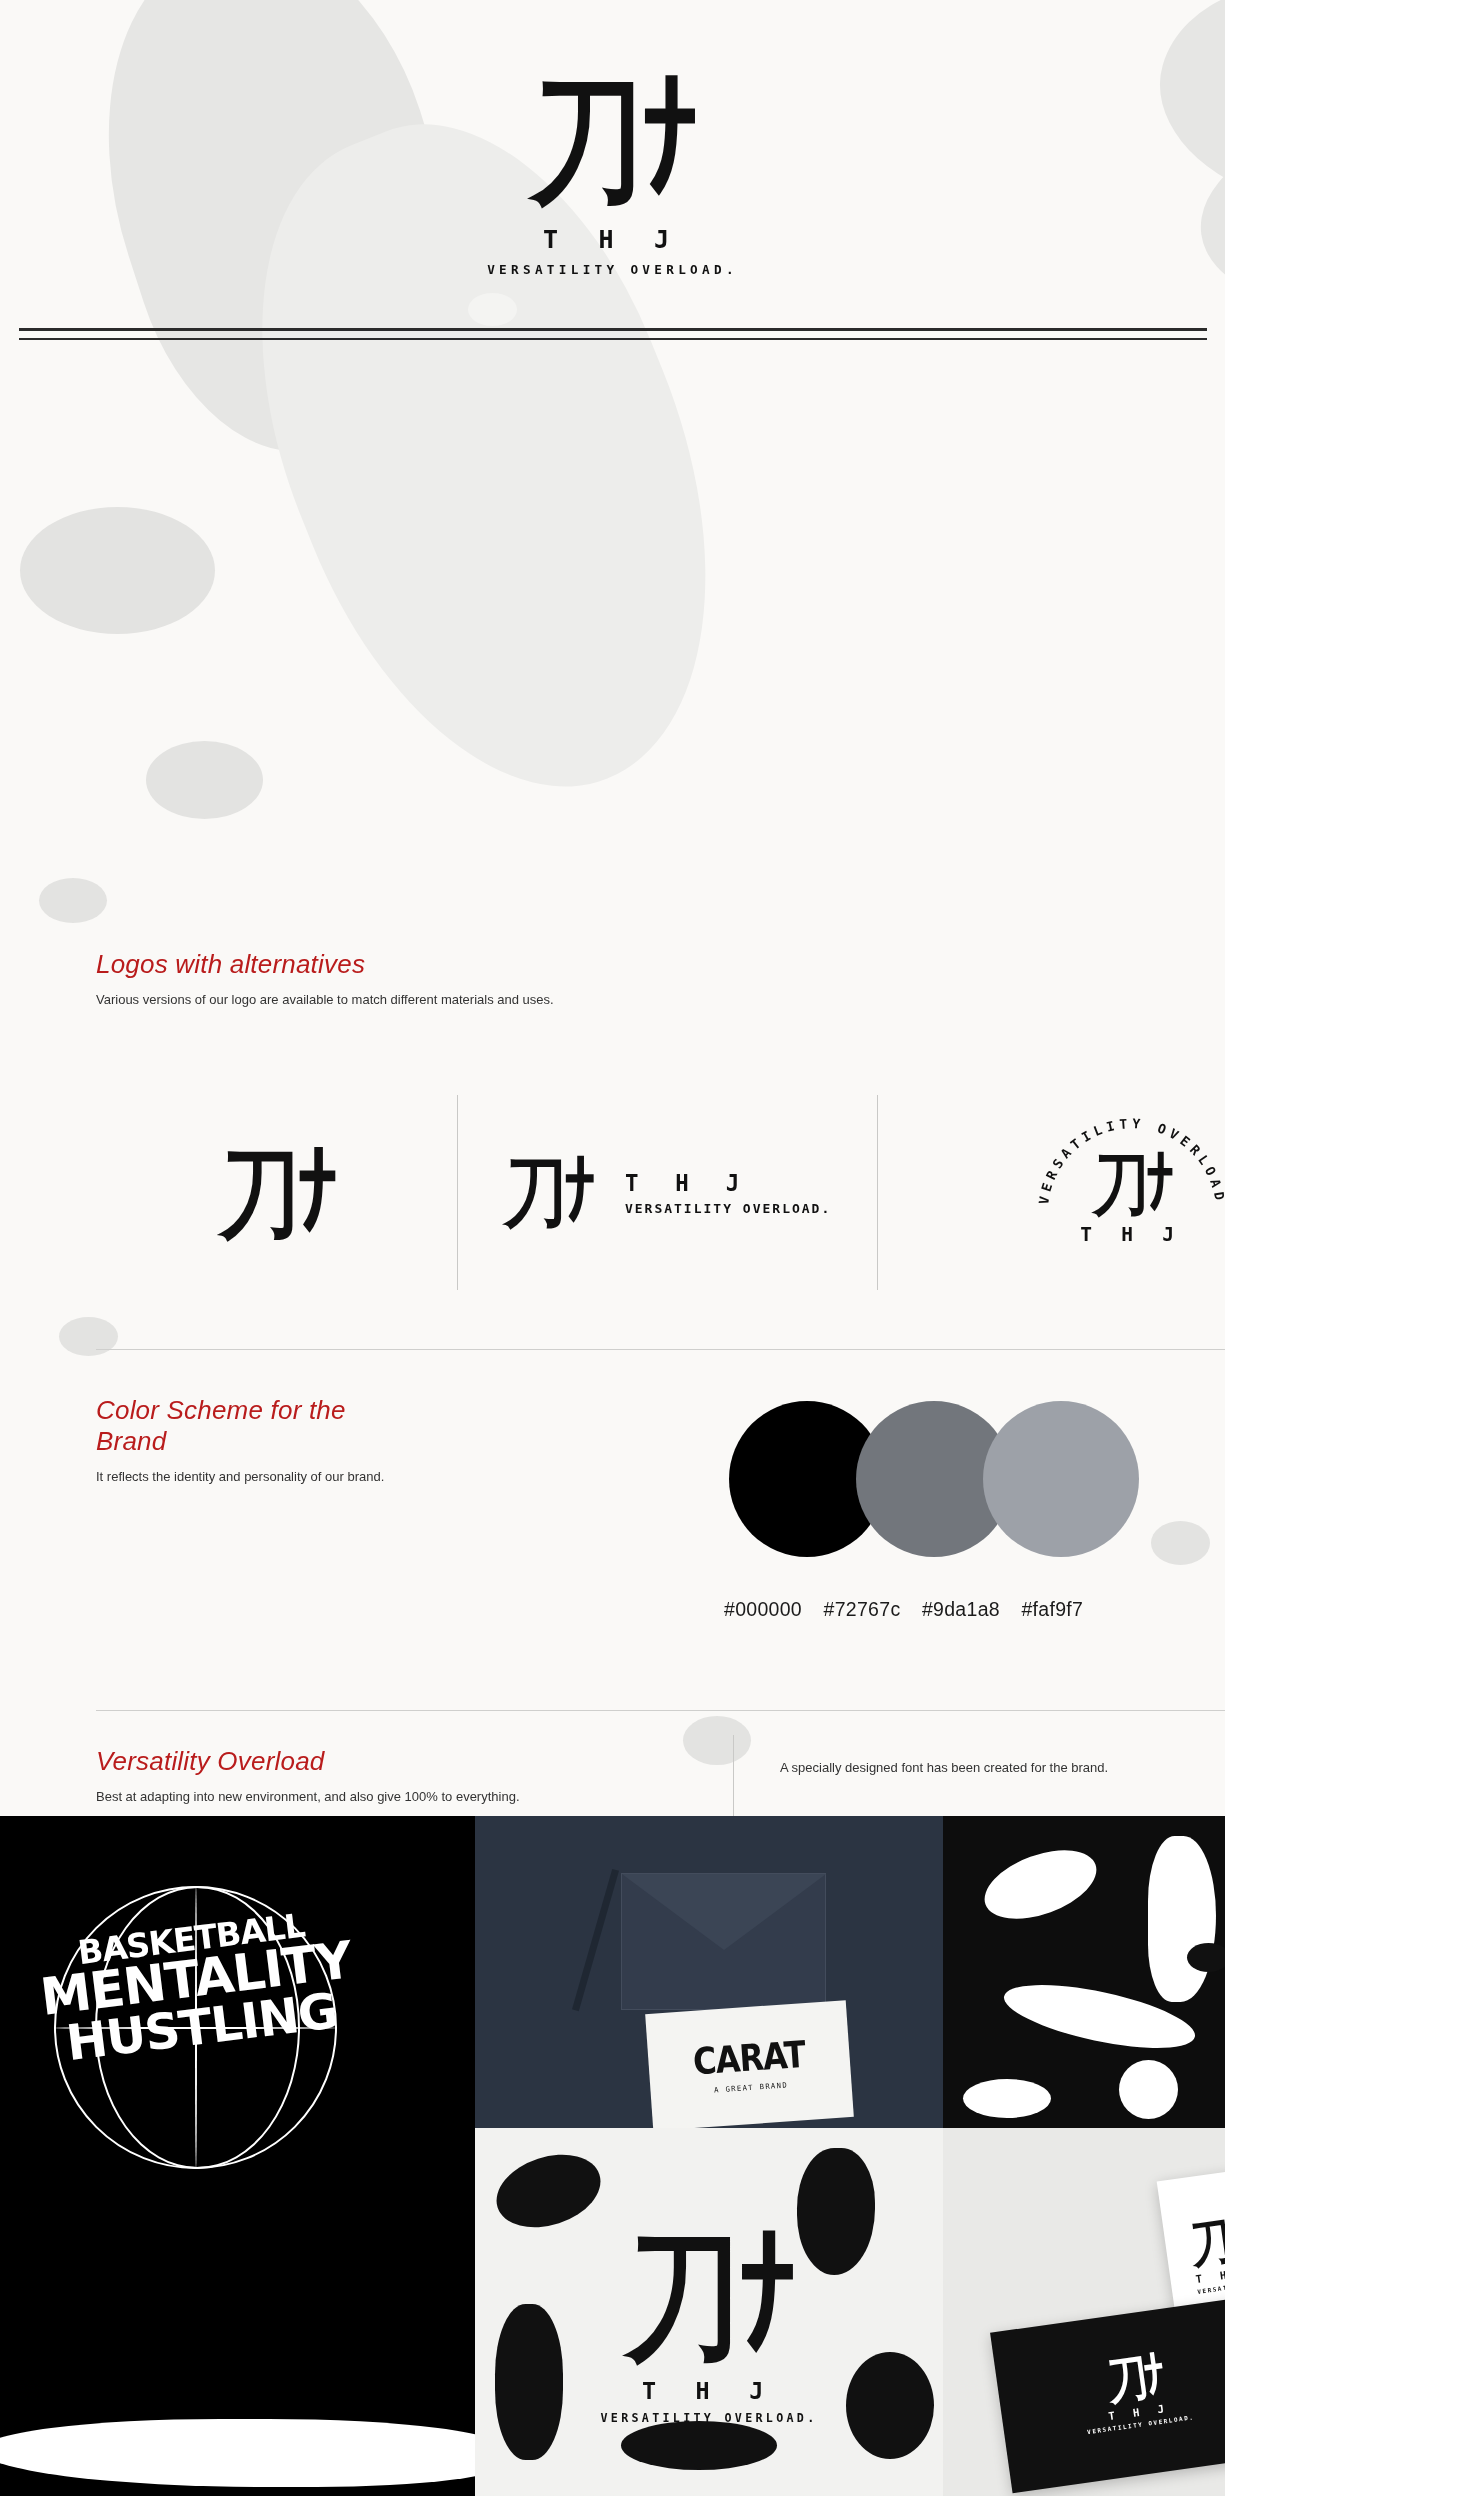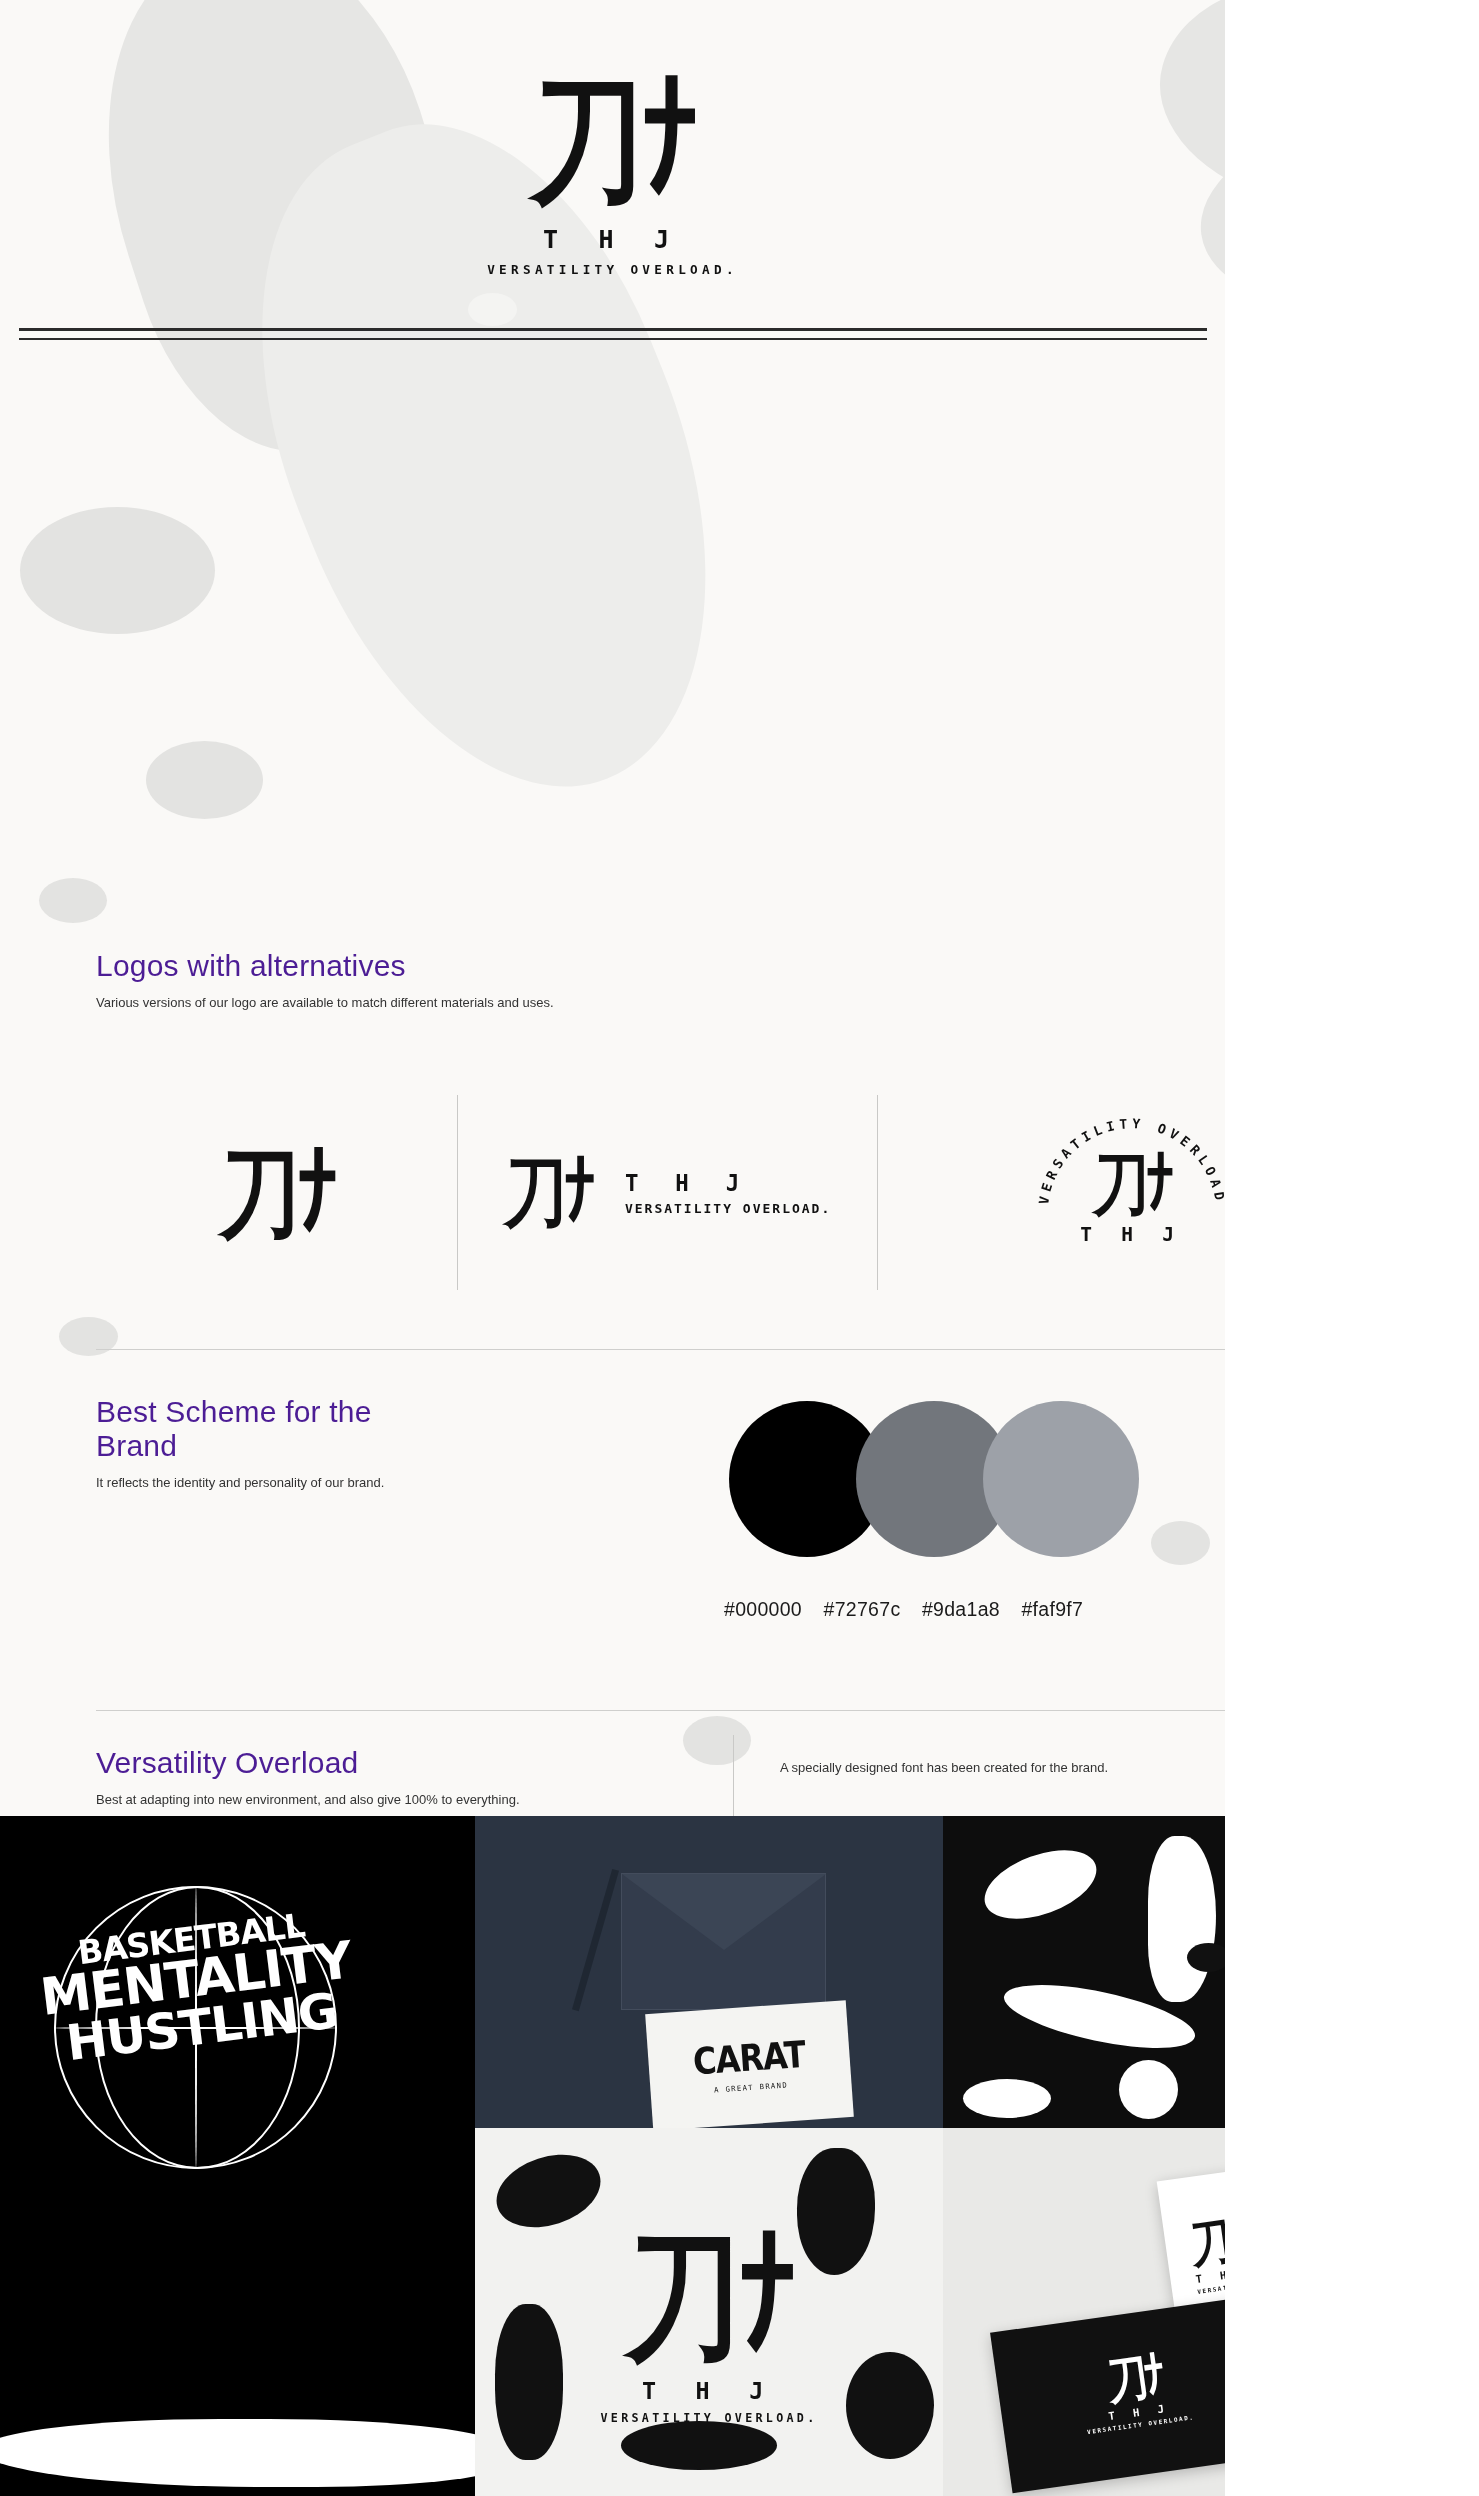--- a/index.html
+++ b/index.html
@@ -70,24 +70,25 @@
   .rules {
     margin: 51px auto 0;
     width: 1188px;
   }
   .rules .r1 { height: 2.9px; background: #2b2b2b; }
   .rules .r2 { height: 2px; background: #2b2b2b; margin-top: 6.8px; }
 
   
   .wrap { position: relative; z-index: 2; }
   h2.sec-title {
-    font-size: 30px;
+    font-size: 26px;
     font-weight: 400;
-    color: #4c1d95;
+    color: #b91c1c;
     letter-spacing: 0.2px;
+    font-style: italic;
   }
   p.sec-sub {
     margin-top: 9.8px;
     font-size: 13px;
     color: #333;
     line-height: 1.5;
   }
 
   
   .logos-head { position: absolute; left: 96px; top: 609px; }
@@ -365,21 +366,21 @@
             <div class="mark m">刀ﾅ</div>
             <div class="b">T H J</div>
           </div>
         </div>
       </div>
     </div>
 
     <div class="hrule" style="top:1009px;"></div>
 
     <div class="color-head">
-      <h2 class="sec-title">Best Scheme for the</h2>
+      <h2 class="sec-title">Color Scheme for the</h2>
       <h2 class="sec-title">Brand</h2>
       <p class="sec-sub">It reflects the identity and personality of our brand.</p>
     </div>
 
     <div class="swatches">
       <div class="sw sw1" id="sw0" style="background: rgb(0, 0, 0);"></div>
       <div class="sw sw2" id="sw1" style="background: rgb(114, 118, 124);"></div>
       <div class="sw sw3" id="sw2" style="background: rgb(157, 161, 168);"></div>
     </div>
     <div class="sw-labels">

